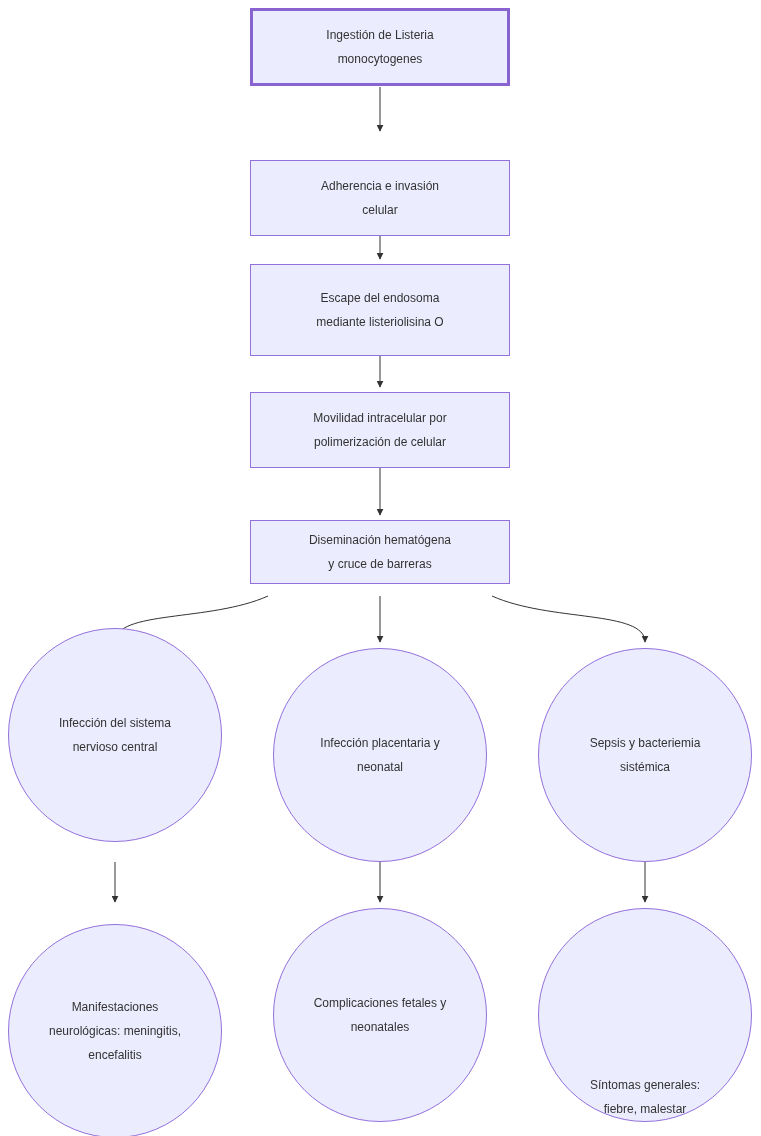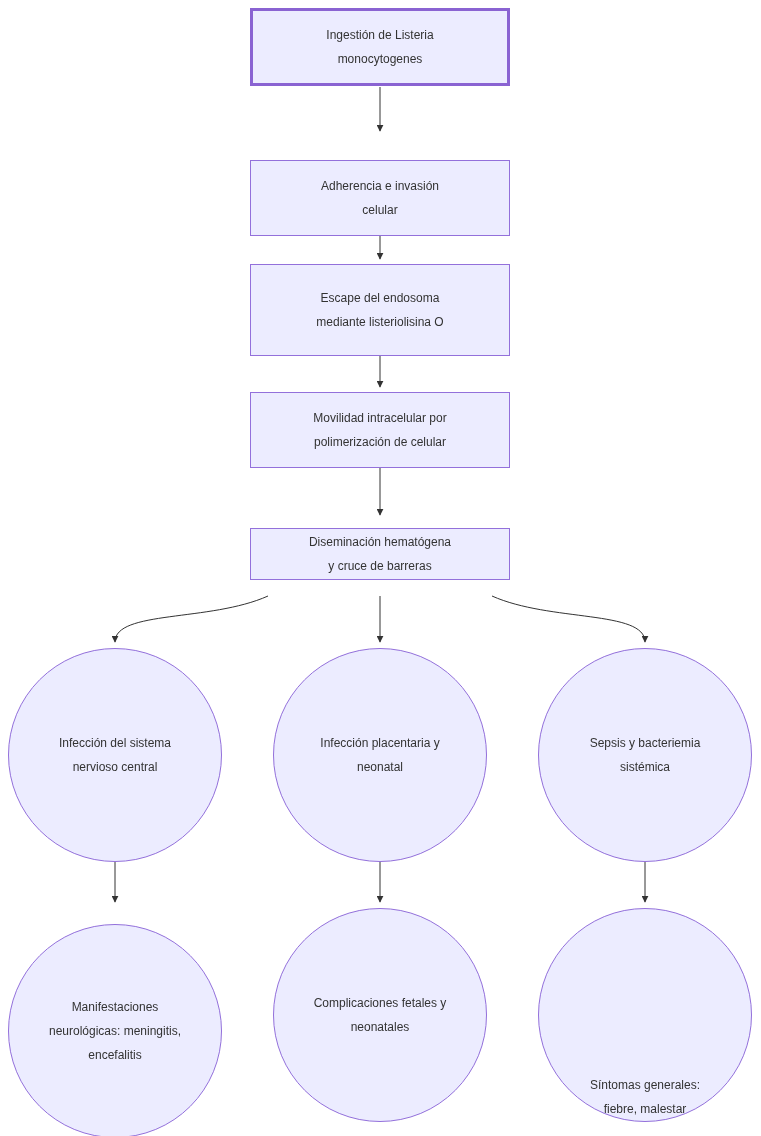--- a/index.html
+++ b/index.html
@@ -57,23 +57,23 @@
     padding: 0 14px;
   }
   .line {
     display: block;
   }
   
   .n0 { top: 8px;   height: 78px; }
   .n1 { top: 136px; height: 76px; margin-top: 24px; }
   .n2 { top: 264px; height: 92px; }
   .n3 { top: 392px; height: 76px; }
-  .n4 { top: 520px; height: 52px; margin-top: 8px; }
+  .n4 { top: 520px; height: 64px; }
   
-  .c0 { left: 8px;   top: 648px; }
+  .c0 { left: 8px;   top: 628px; }
   .c1 { left: 273px; top: 648px; }
   .c2 { left: 538px; top: 648px; }
   .c3 { left: 8px;   top: 924px; }
   .c4 { left: 273px; top: 908px; }
   .c5 { left: 538px; top: 908px; align-items: flex-end; }
 </style>
 </head>
 <body>
 
 <div class="canvas">

